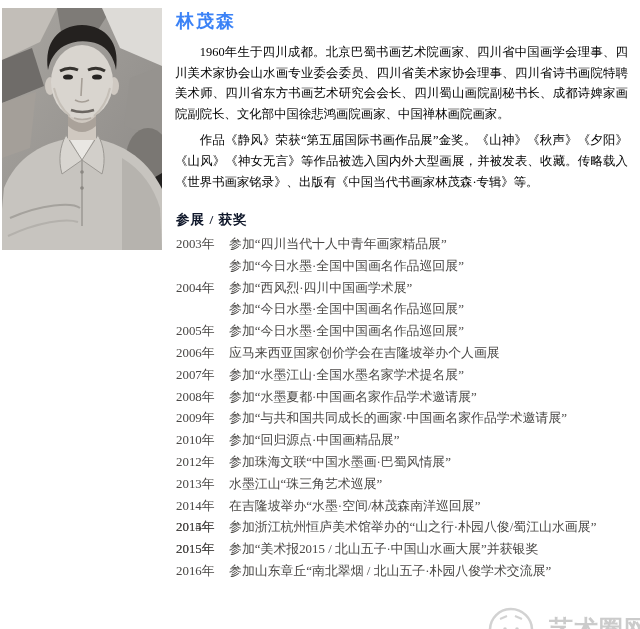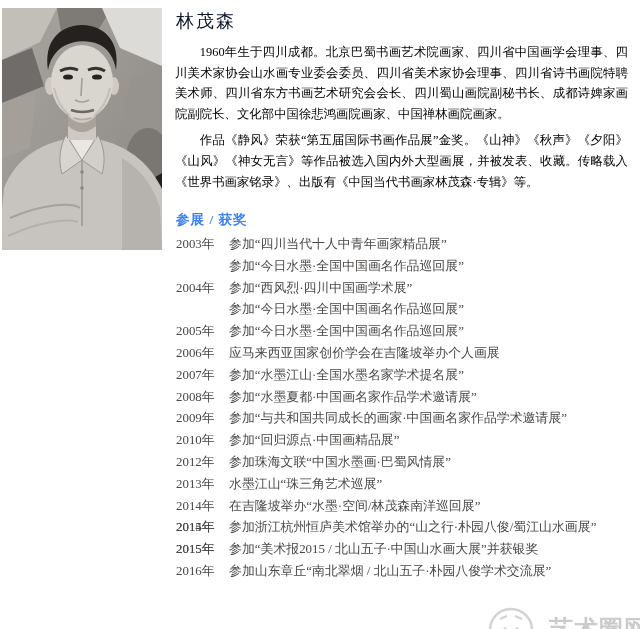--- a/index.html
+++ b/index.html
@@ -6,31 +6,31 @@
   body{
     width:640px;height:629px;position:relative;overflow:hidden;
     background:#ffffff;
     font-family:"Liberation Serif","DejaVu Serif",serif;
   }
   .page{position:absolute;inset:0;}
   .photo{position:absolute;left:2px;top:8px;width:160px;height:242px;overflow:hidden;}
   .photo svg{display:block;}
   .name{
     position:absolute;left:176px;top:9px;margin:0;
-    font-size:18px;font-weight:400;color:#0f172a;letter-spacing:2px;
+    font-size:18px;font-weight:700;color:#3b82f6;letter-spacing:2px;
   }
   .bio{
     position:absolute;left:175px;top:42px;width:453px;
     font-size:12.4px;line-height:20.6px;color:#000000;
     text-align:justify;
   }
   .bio p{margin:0 0 6px 0;text-indent:2em;}
   .section-heading{
     position:absolute;left:176px;top:211px;margin:0;
-    font-size:13.5px;font-weight:700;color:#3b82f6;letter-spacing:1px;
+    font-size:13.5px;font-weight:700;color:#0f172a;letter-spacing:1px;
   }
   .exh-list{
     position:absolute;left:176px;top:234px;width:462px;
     font-size:12.9px;color:#4a4846;
   }
   .exh-row{position:relative;padding-left:53px;line-height:21.8px;white-space:nowrap;}
   .exh-year{position:absolute;left:0;top:0;}
   .watermark{
     position:absolute;left:487px;top:604px;height:50px;
     display:flex;align-items:center;gap:14px;

